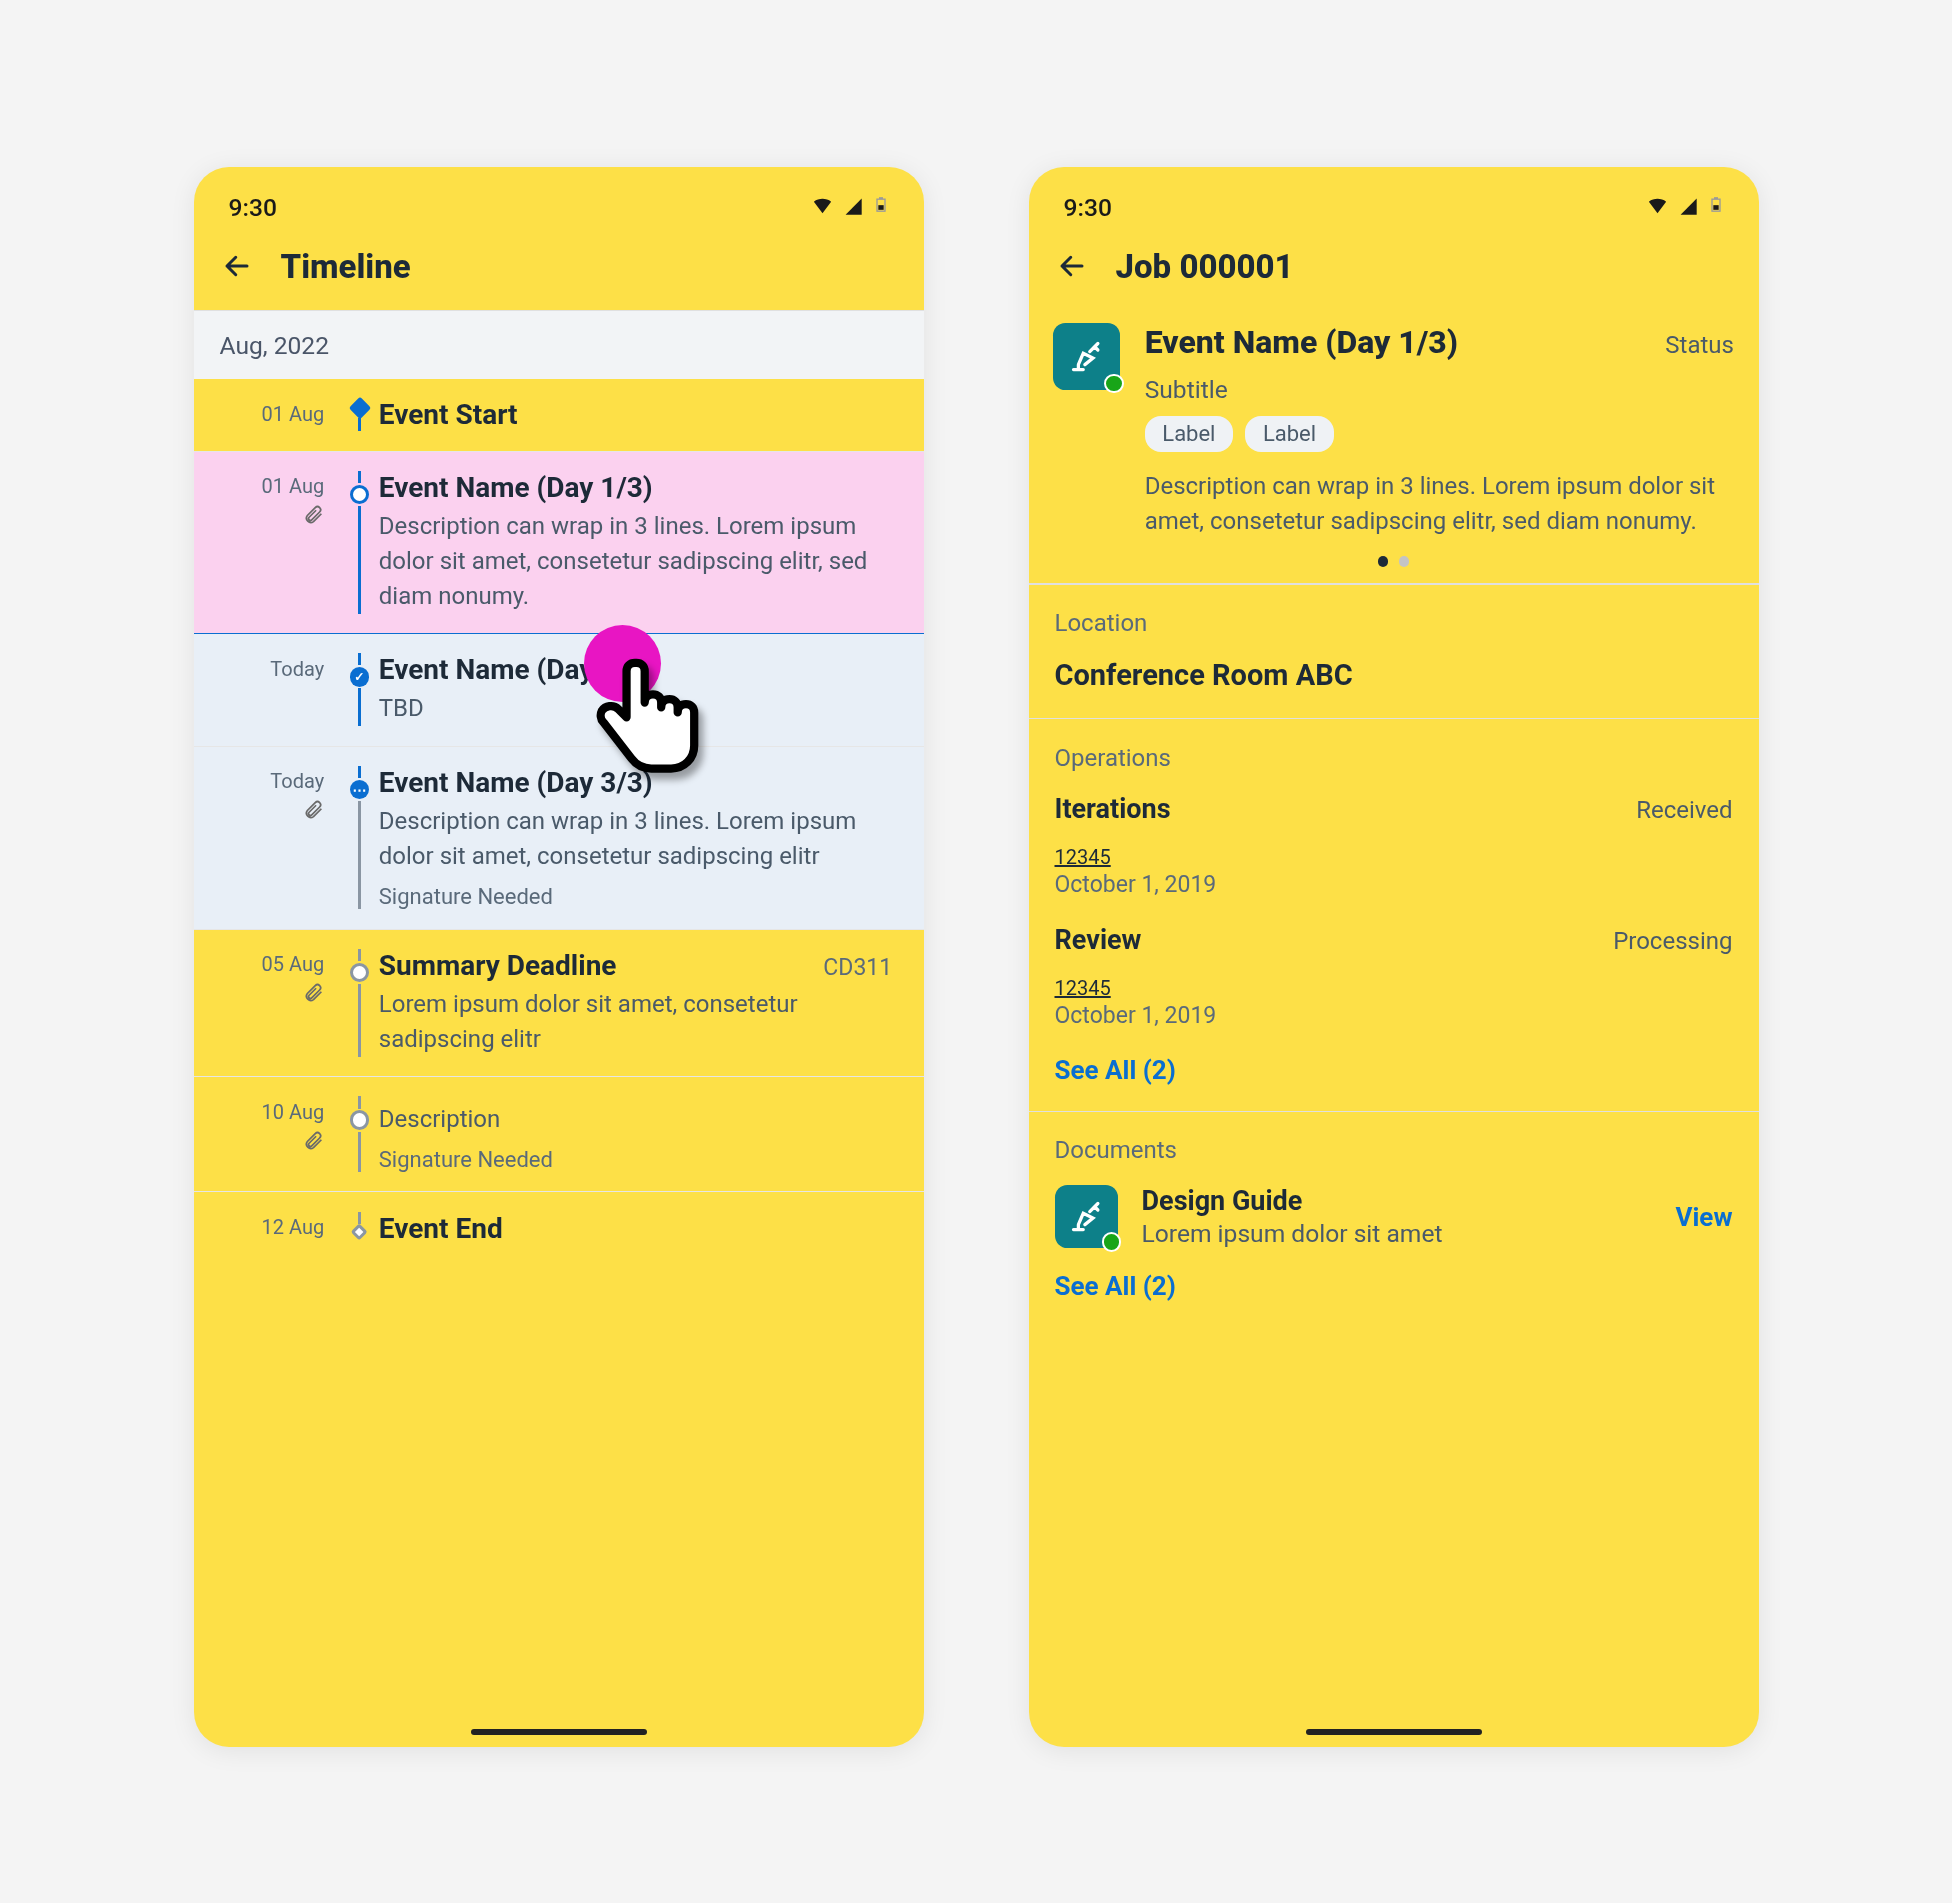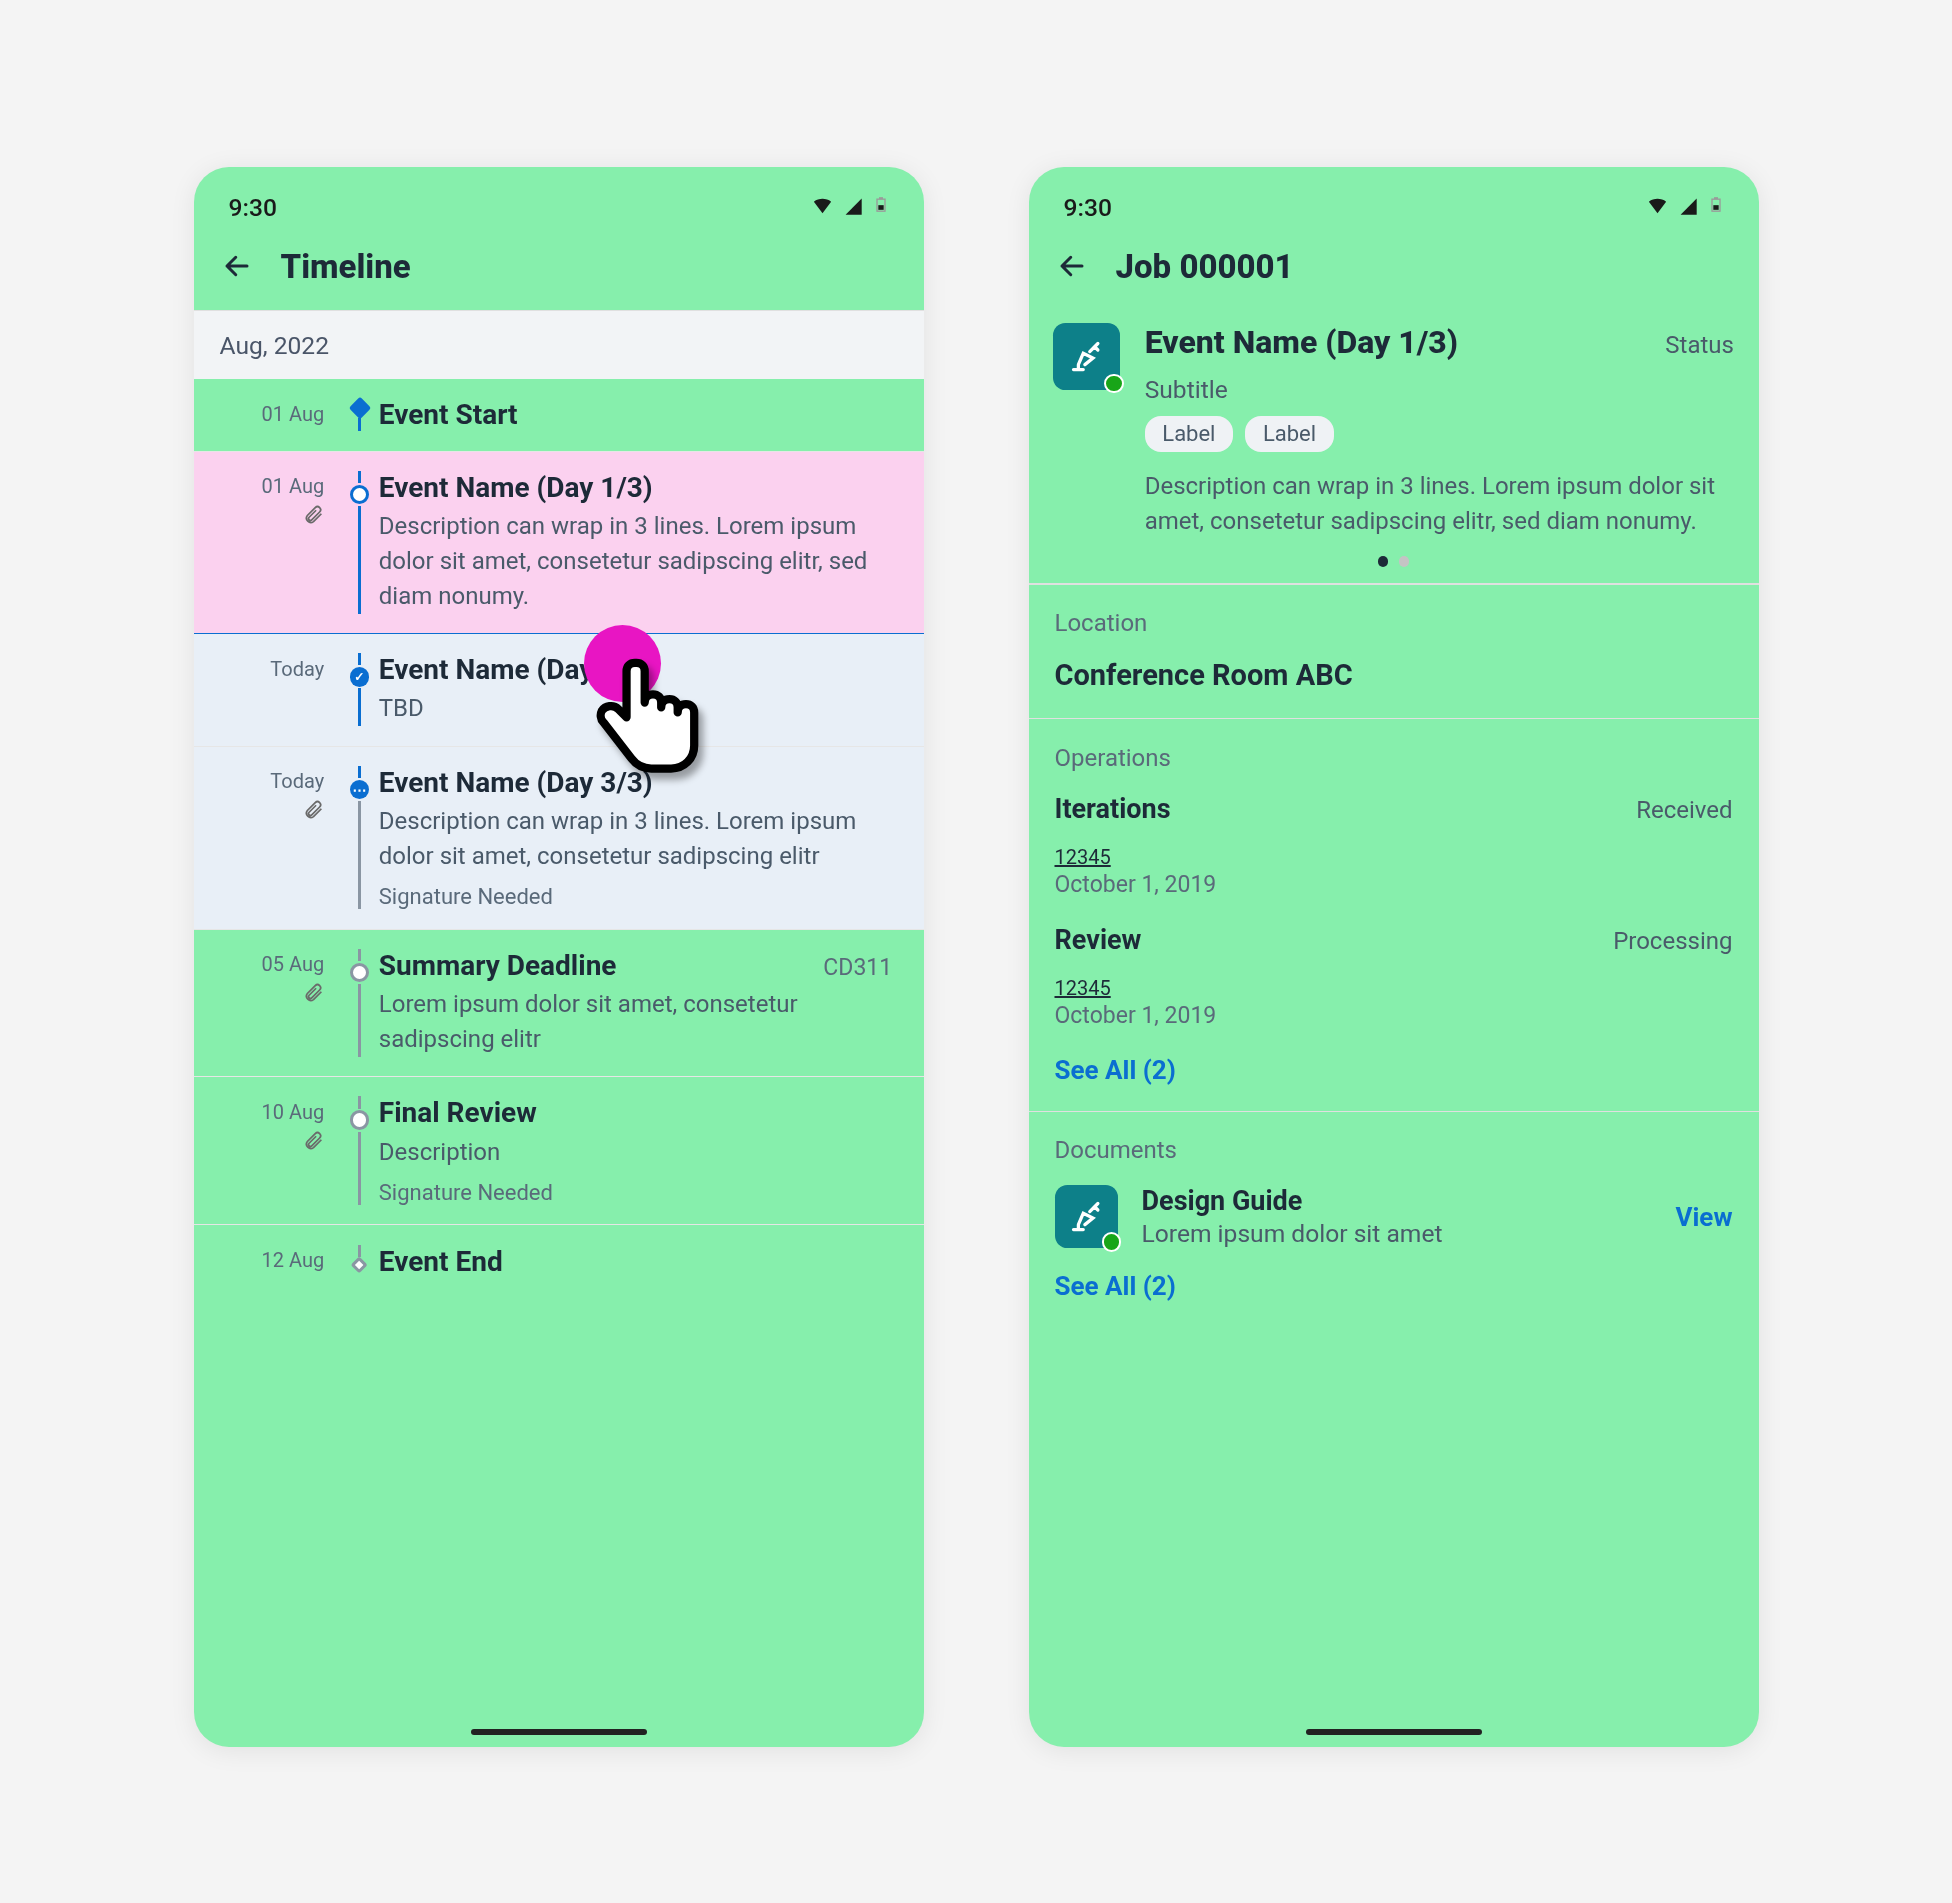--- a/index.html
+++ b/index.html
@@ -10,21 +10,21 @@
     height: 1903px;
     display: flex;
     align-items: flex-start;
     justify-content: center;
     padding-top: 167px;
     gap: 105px;
   }
   .phone {
     width: 730px;
     height: 1580px;
-    background: #86efac;
+    background: #fde047;
     border-radius: 35px;
     box-shadow: 0 3.5px 26px rgba(0,0,0,0.08);
     overflow: hidden;
     position: relative;
     display: flex;
     flex-direction: column;
   }
   
   .status-bar {
     display: flex;
@@ -418,21 +418,20 @@
               <path fill="none" stroke="#6a6a6a" stroke-width="2" d="M21 10l-9 9a5 5 0 01-7-7l9-9a3.5 3.5 0 015 5l-9 9a2 2 0 01-3-3l8-8"></path>
             </svg>
         </span>
         <div class="track">
             <div class="line-top line-gray"></div>
             <div class="node gray"></div>
             <div class="line-bottom line-gray"></div>
           </div>
       </div>
       <div class="content">
-        <div class="etitle">Final Review</div>
         <div class="desc">Description</div>
         <div class="sub">Signature Needed</div>
       </div>
     </div>
 
     <div class="timeline-item last" style="border-bottom:none">
       <div class="gutter">
         <span class="date">12 Aug</span>
         <div class="track">
             <div class="line-top line-gray"></div>

